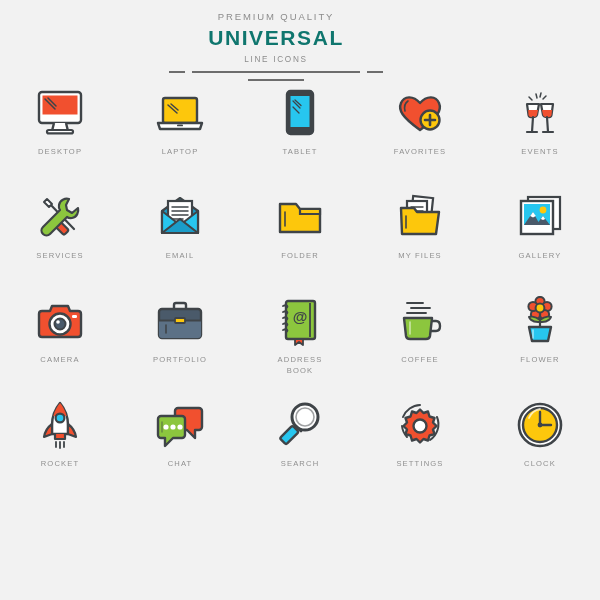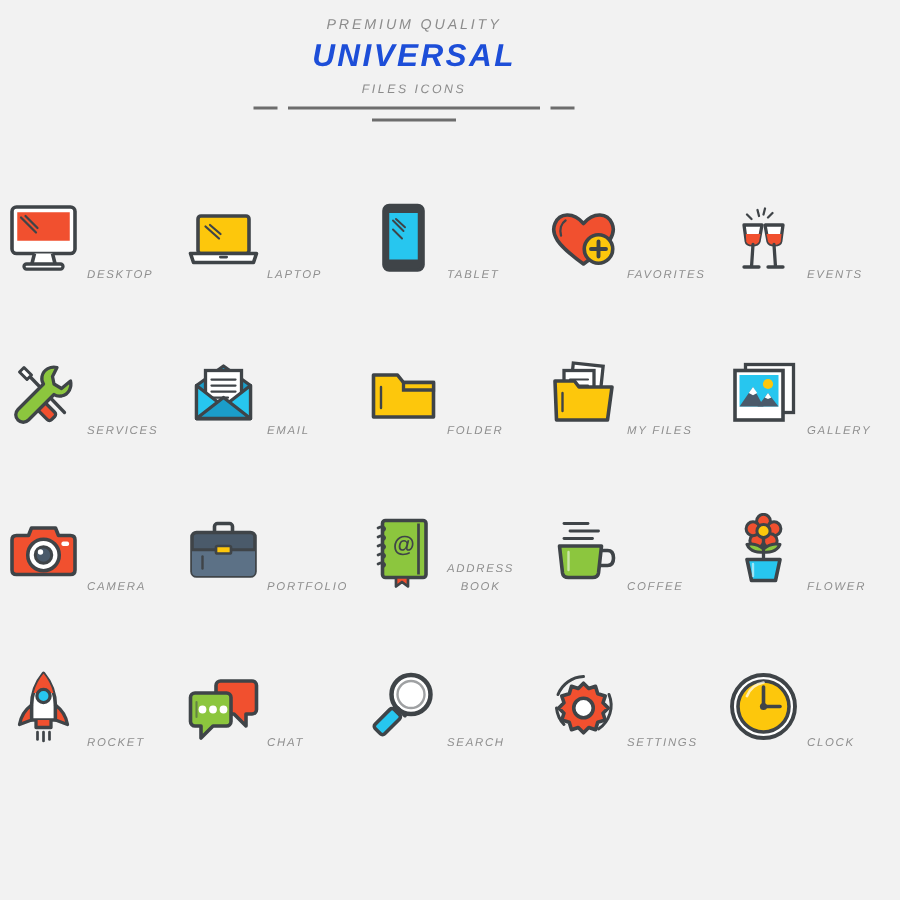--- a/index.html
+++ b/index.html
@@ -4,31 +4,31 @@
 <style>
   html, body {
     margin: 0; padding: 0;
   }
   body {
     width: 600px; height: 600px;
     background: #f2f2f2;
     font-family: "Liberation Sans", sans-serif;
     overflow: hidden;
   }
-  .sheet { position: relative; width: 552px; height: 600px; font-style: italic; }
+  .sheet { position: relative; width: 552px; height: 600px; }
 
   
   .header { text-align: center; padding-top: 11px; }
   .kicker {
     font-size: 9.5px; letter-spacing: 1.9px; color: #8c8c8c;
     font-weight: 400;
   }
   .brand {
     font-size: 21px; font-weight: bold; letter-spacing: 1.6px;
-    color: #1d4ed8; margin-top: 5px; line-height: 1;
+    color: #0f766e; margin-top: 5px; line-height: 1;
   }
   .subkicker {
     font-size: 8.2px; letter-spacing: 1.7px; color: #8c8c8c;
     margin-top: 7px;
   }
   .rule-row {
     display: flex; align-items: center; justify-content: center;
     gap: 7px; margin-top: 7px;
   }
   .rule-dash { width: 16px; height: 2px; background: #6d6d6d; }
@@ -39,22 +39,22 @@
   }
 
   
   .grid {
     position: absolute; left: 0; top: 84px; width: 600px;
     display: grid;
     grid-template-columns: repeat(5, 1fr);
     grid-auto-rows: 104px;
   }
   .cell {
-    display: flex; 
-    align-items: flex-end; justify-content: flex-start;
+    display: flex; flex-direction: column;
+    align-items: center; justify-content: flex-start;
   }
   .glyph {
     width: 58px; height: 58px;
     display: flex; align-items: center; justify-content: center;
   }
   .glyph svg { display: block; }
   .caption {
     margin-top: 4px;
     font-size: 7.6px; letter-spacing: 1.15px;
     color: #8f8f8f; text-align: center; line-height: 1.5;
@@ -62,21 +62,21 @@
   }
 </style>
 </head>
 <body>
 
 <div class="sheet">
 
   <div class="header">
     <div class="kicker">PREMIUM QUALITY</div>
     <div class="brand">UNIVERSAL</div>
-    <div class="subkicker">FILES ICONS</div>
+    <div class="subkicker">LINE ICONS</div>
     <div class="rule-row">
       <span class="rule-dash"></span>
       <span class="rule-main"></span>
       <span class="rule-dash"></span>
     </div>
     <div class="rule-short"></div>
   </div>
 
   <div class="grid">
 

